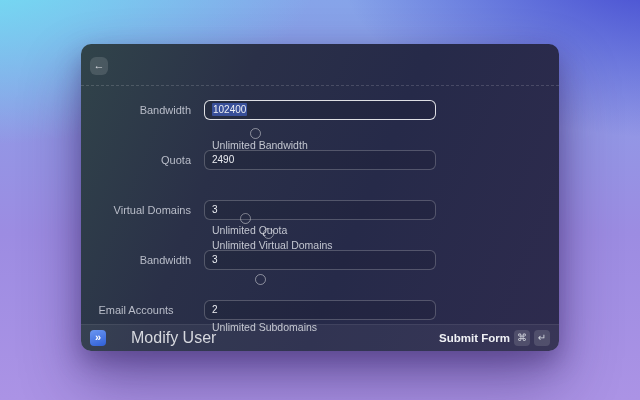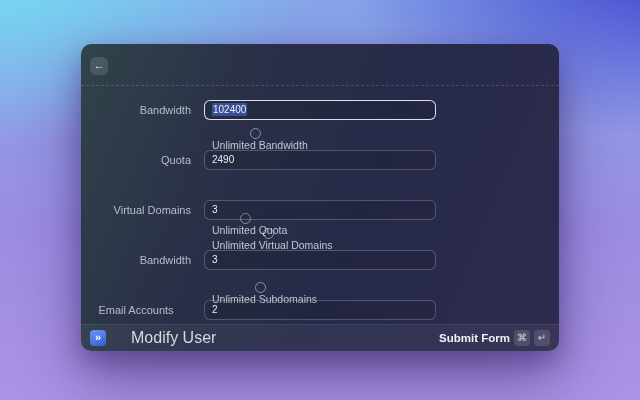--- a/index.html
+++ b/index.html
@@ -84,21 +84,21 @@
   }
 
   
   .r0 .text-input { top: 14px; } .r0 .field-label { top: 17px; }
   .c0 { top: 42px; }
   .r1 .text-input { top: 64px; } .r1 .field-label { top: 67px; }
   .c1 { top: 87px; margin-top: 40px; }
   .r2 .text-input { top: 114px; } .r2 .field-label { top: 117px; }
   .c2 { top: 142px; }
   .r3 .text-input { top: 164px; } .r3 .field-label { top: 167px; }
-  .c3 { top: 196px; }
+  .c3 { top: 188px; gap: 36px; }
   .r4 .text-input { top: 214px; } .r4 .field-label { top: 217px; text-align: center; }
 
   .footer {
     position: absolute; left: 0; right: 0; bottom: 0; height: 27px;
     background: rgba(255,255,255,0.05);
     border-top: 1px solid rgba(255,255,255,0.07);
     display: flex; align-items: center;
     padding: 0 9px;
   }
   .app-badge {

